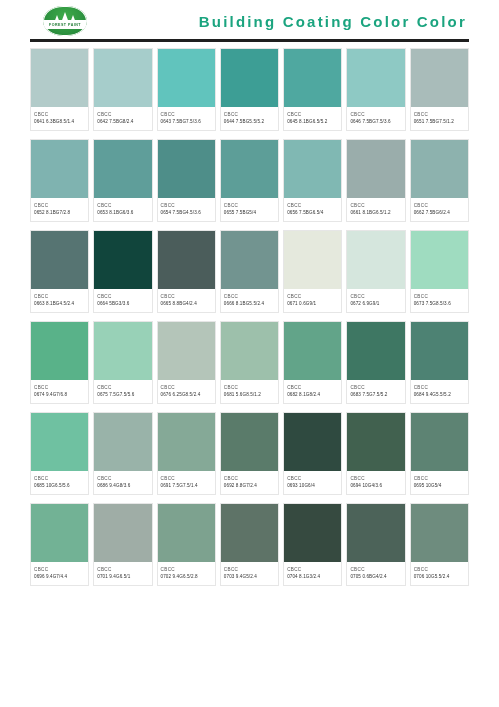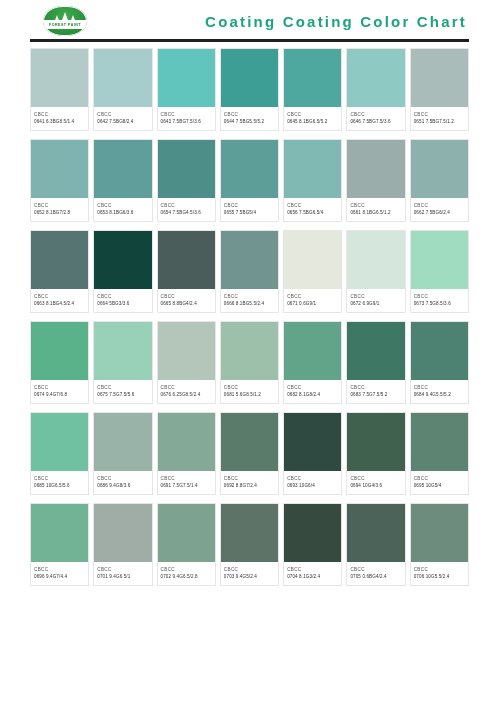--- a/index.html
+++ b/index.html
@@ -157,21 +157,21 @@
         <div class="logo-trees">
           <span class="tree small"></span>
           <span class="tree"></span>
           <span class="tree small"></span>
         </div>
         <div class="logo-ribbon">
           <span>FOREST PAINT</span>
         </div>
       </div>
     </div>
-    <div class="chart-title">Coating Coating Color Chart</div>
+    <div class="chart-title">Building Coating Color Color</div>
     <div class="title-rule"></div>
   </div>
 
   <div class="grid">
       <div class="row">
         <div class="cell">
           <div class="chip" style="background: rgb(178, 203, 201);"></div>
           <div class="meta">
             <div class="brand">CBCC</div>
             <div class="code">0641 6.3BG8.5/1.4</div>

